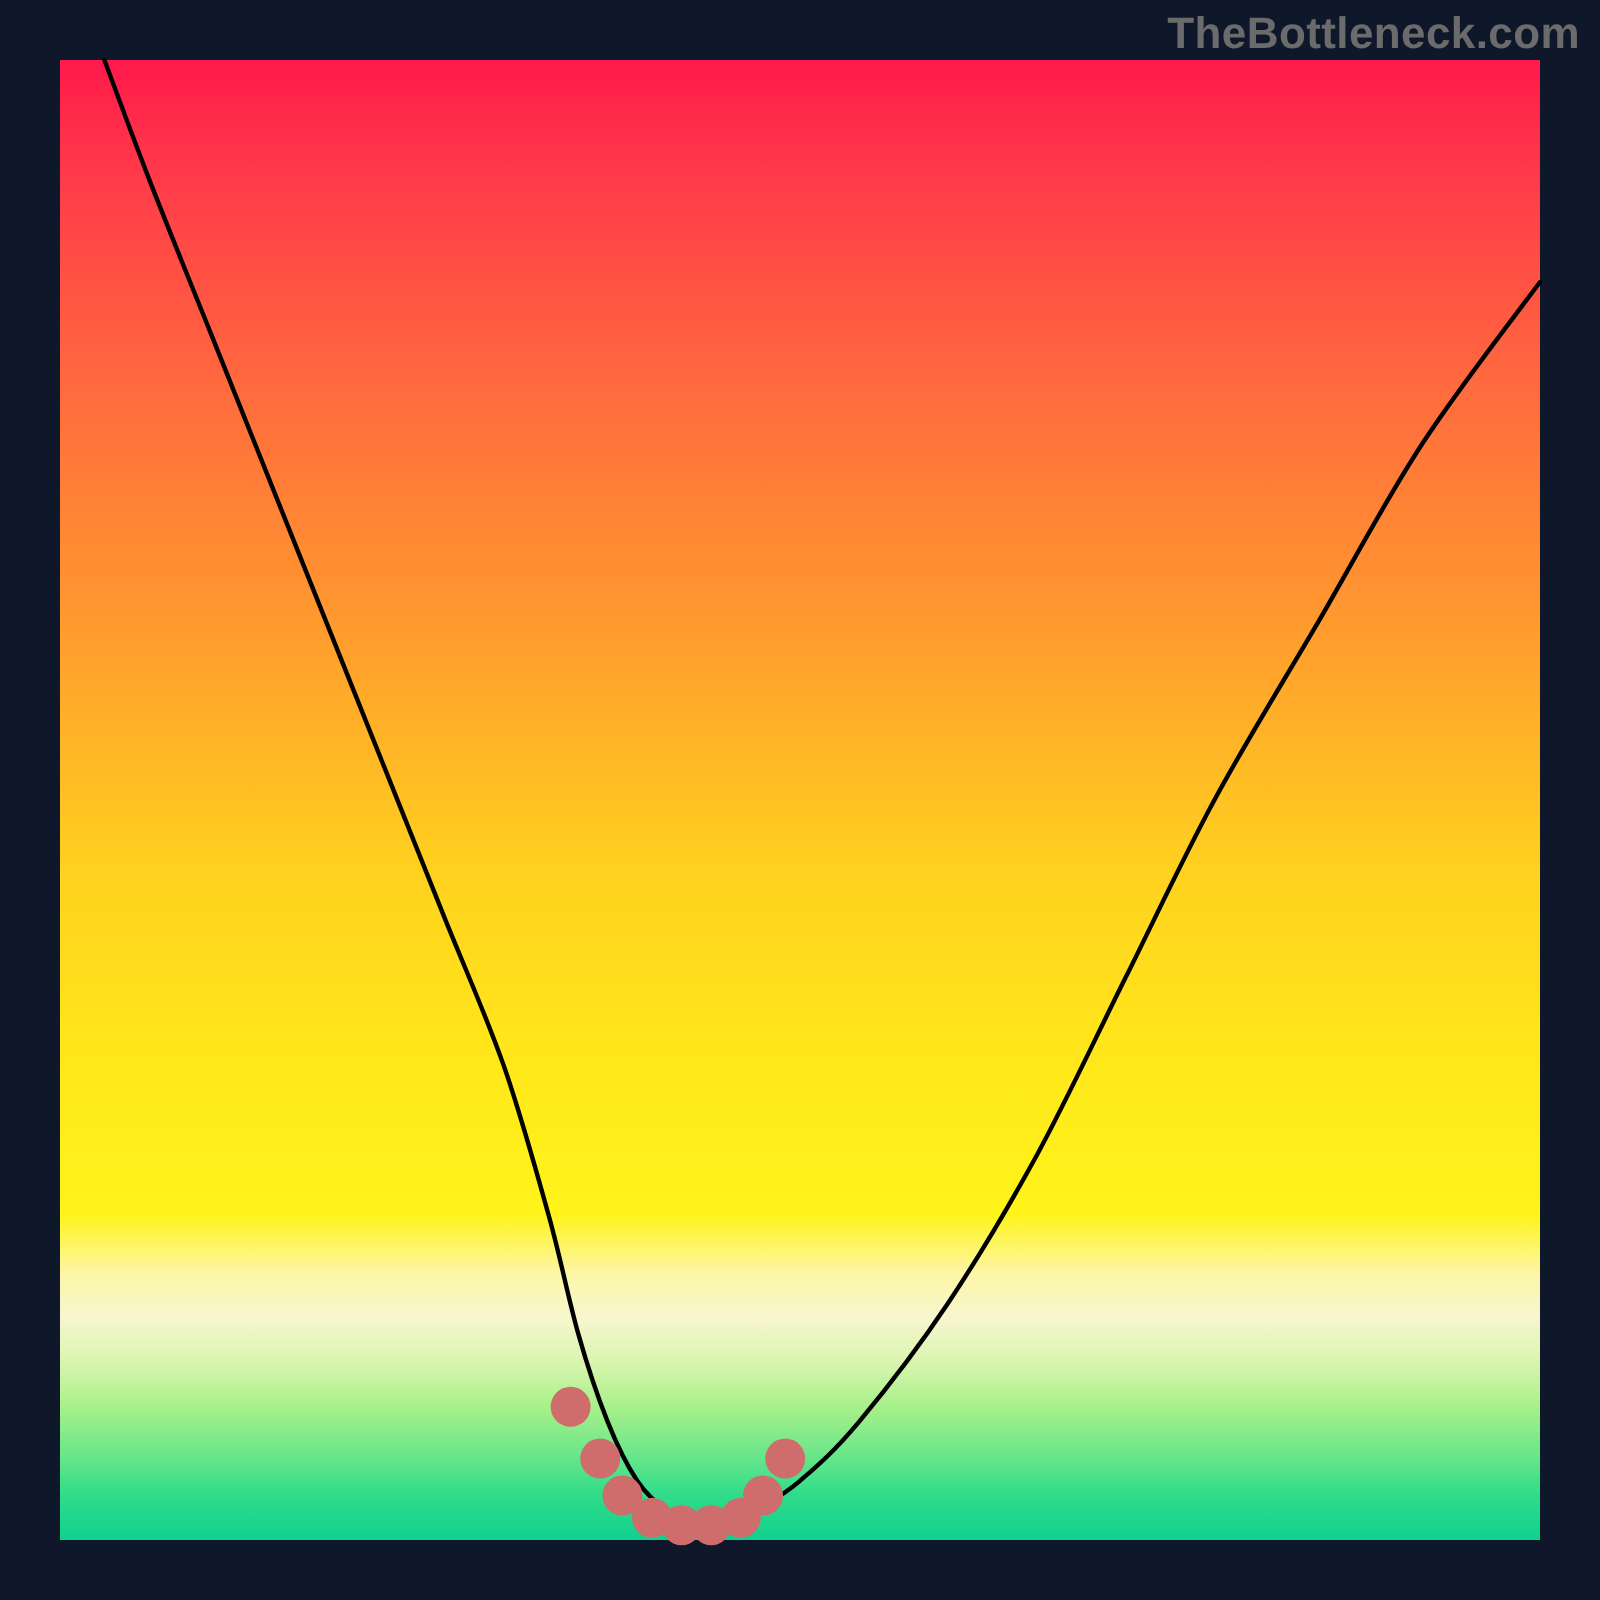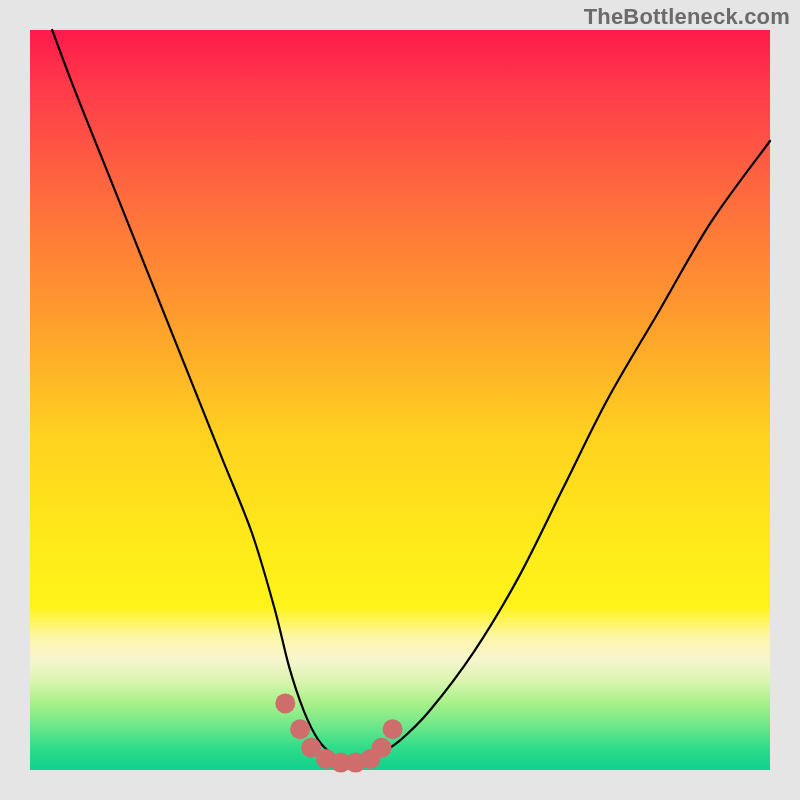--- a/index.html
+++ b/index.html
@@ -8,21 +8,21 @@
     width: 800px;
     height: 800px;
     background: #000;
     overflow: hidden;
     font-family: Arial, Helvetica, sans-serif;
   }
   .stage {
     position: relative;
     width: 800px;
     height: 800px;
-    background: #e5e5e5;
+    background: #0f172a;
   }
   .watermark {
     position: absolute;
     top: 4px;
     right: 10px;
     color: #6b6b6b;
     font-size: 22px;
     font-weight: 600;
     letter-spacing: 0.2px;
     user-select: none;

